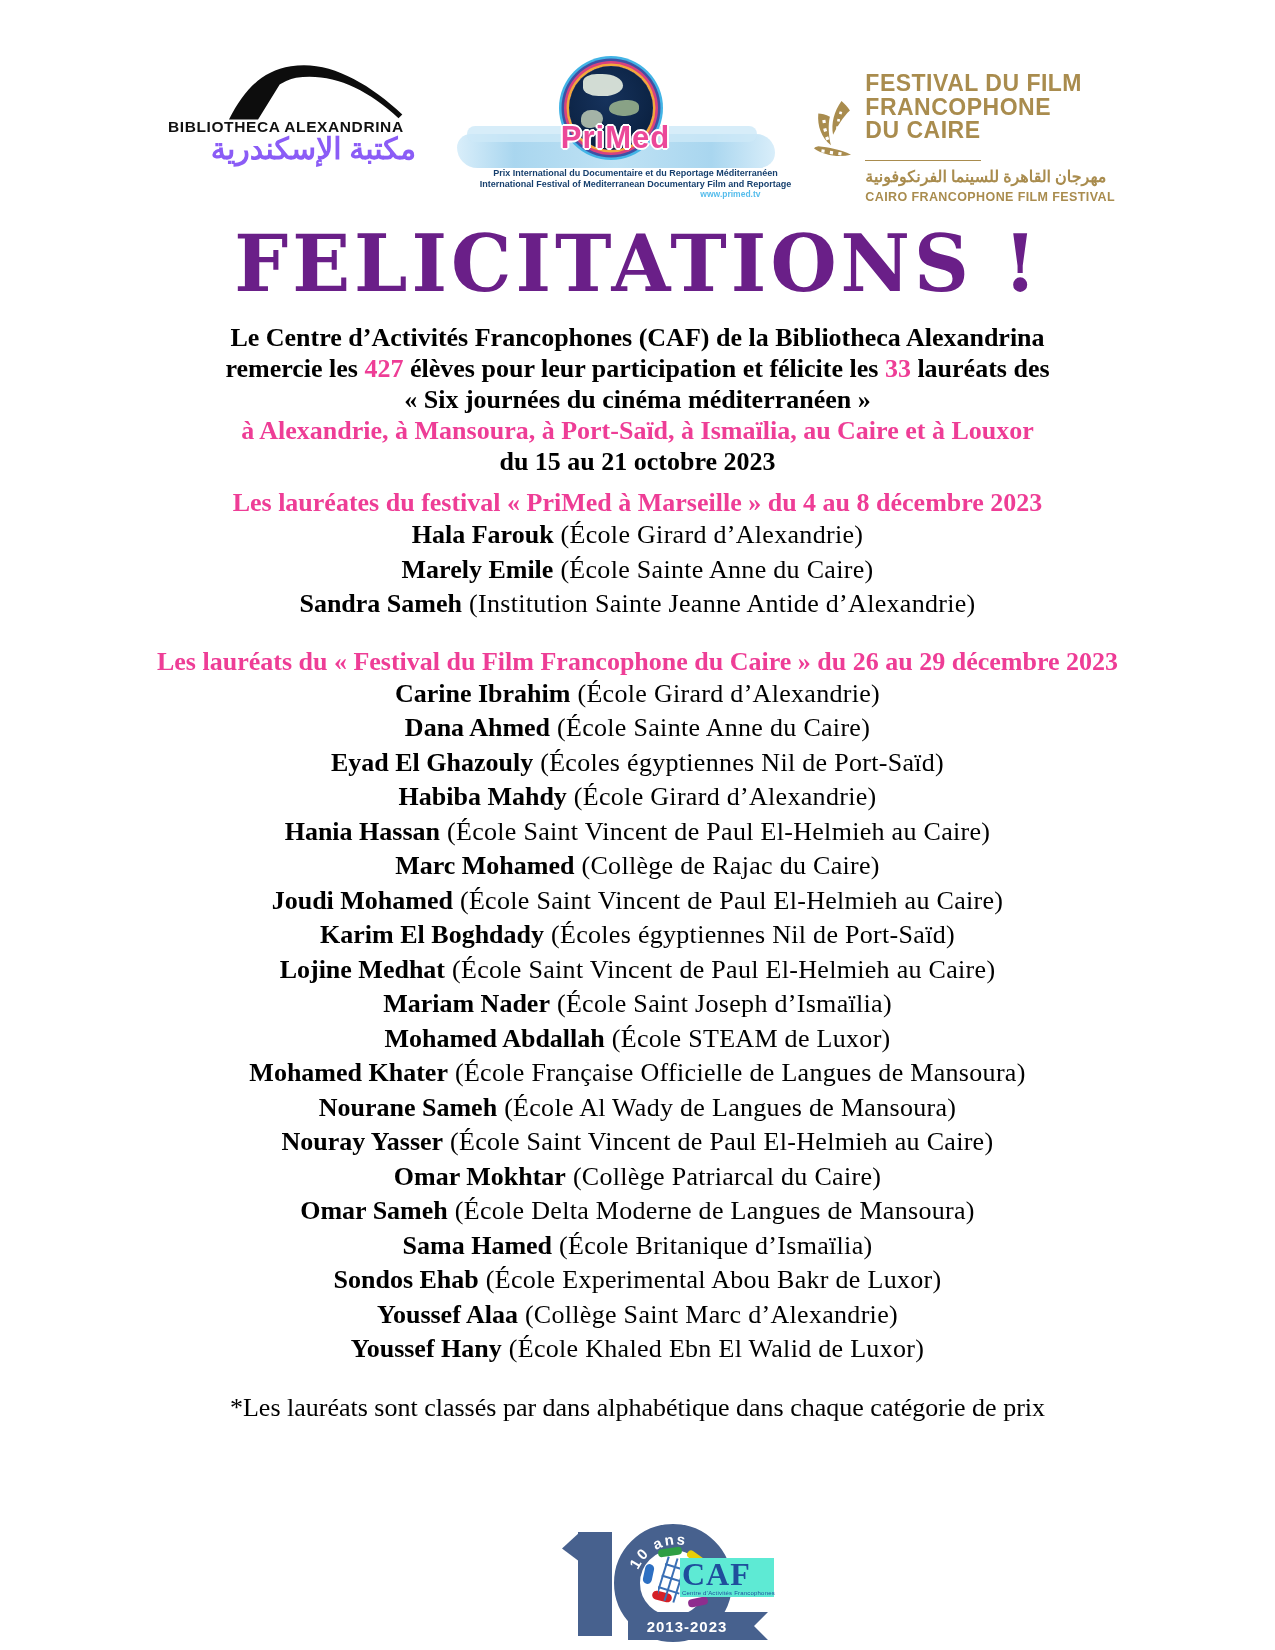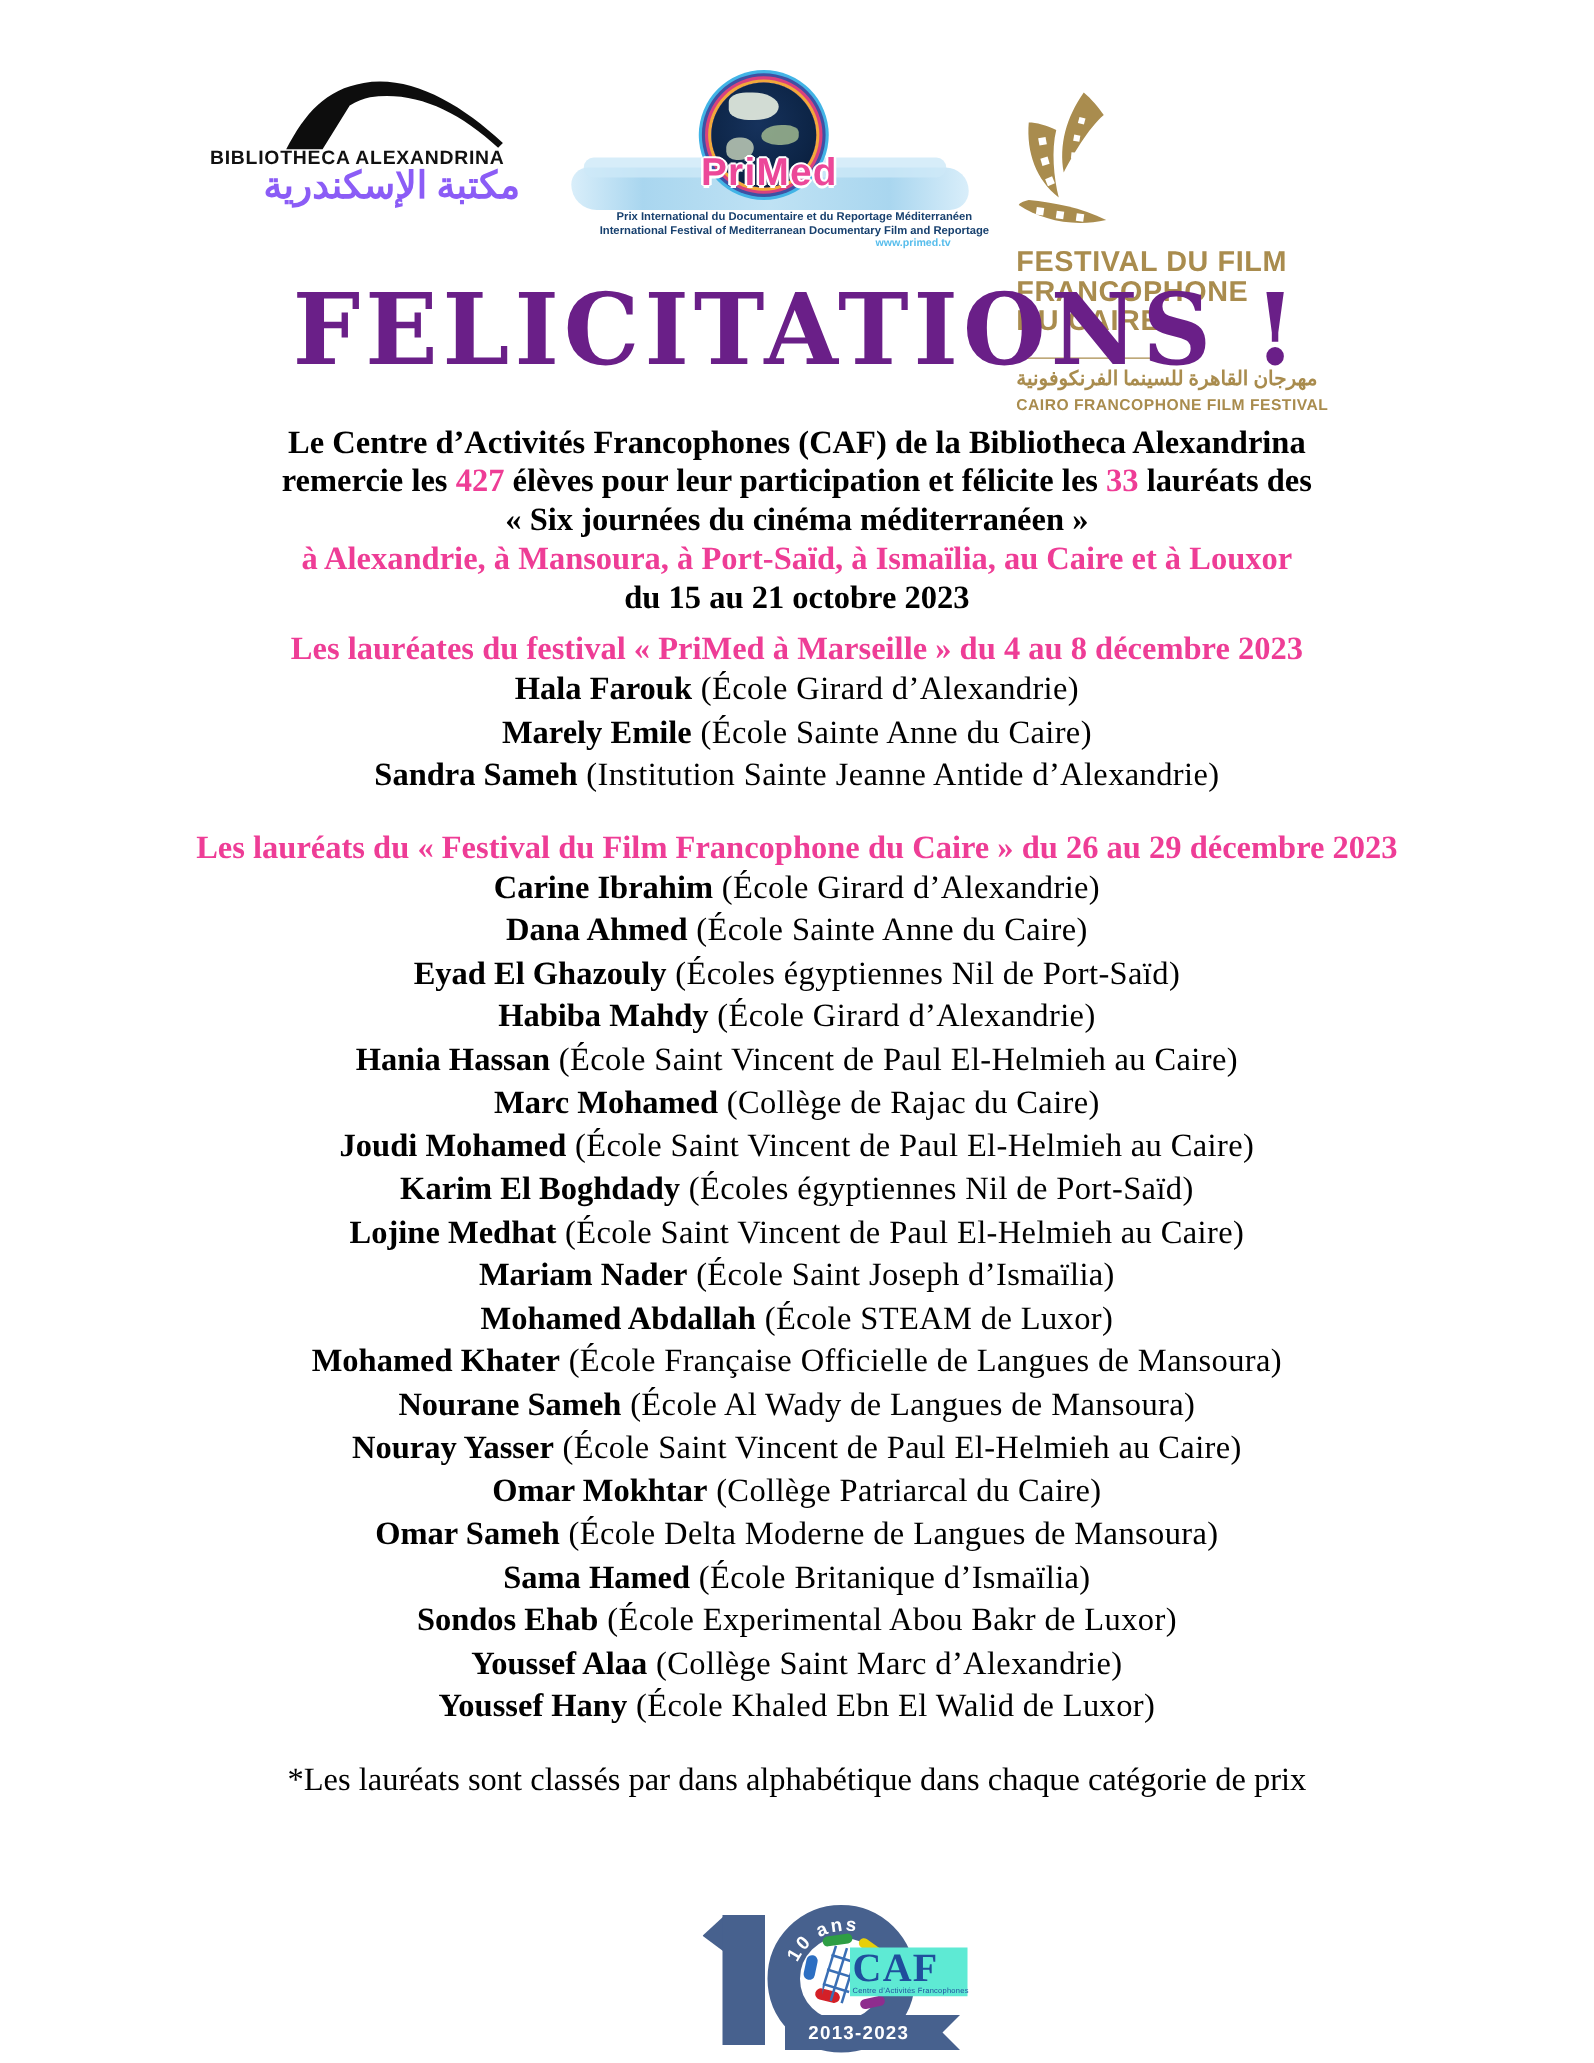--- a/index.html
+++ b/index.html
@@ -61,21 +61,21 @@
     font-family:"Liberation Sans", sans-serif;font-weight:bold;
     font-size:9px;line-height:10.5px;color:#17406e;white-space:nowrap;margin-left:20px;
   }
   .pm-url{
     position:absolute;right:14px;top:127px;
     font-family:"Liberation Sans", sans-serif;font-weight:bold;
     font-size:8.5px;color:#56bdec;
   }
 
   
-  .logo-cffc{width:302px;display:flex;gap:8px;margin-top:12px;flex-direction:column;}
+  .logo-cffc{width:302px;display:flex;gap:8px;margin-top:12px;}
   .cffc-text{flex:1;}
   .cffc-fr{
     font-family:"Liberation Sans", sans-serif;font-weight:bold;
     font-size:23px;line-height:23.5px;color:#a98c4e;letter-spacing:0.5px;white-space:nowrap;
   }
   .cffc-underline{display:inline-block;border-bottom:1.5px solid #a98c4e;padding-bottom:17px;}
   .cffc-ar{
     font-size:16px;font-weight:bold;color:#a98c4e;margin-top:6px;white-space:nowrap;
   }
   .cffc-en{
@@ -86,21 +86,21 @@
   
   .title{
     margin-top:18px;text-align:center;
     font-family:"DejaVu Serif", serif;font-weight:bold;
     font-size:76px;line-height:88px;color:#6a1f88;letter-spacing:4px;
     transform:scaleY(1.04);white-space:nowrap;
   }
 
   
   .intro{
-    margin-top:30px;text-align:center;
+    margin-top:14px;text-align:center;
     font-size:26px;line-height:31px;font-weight:bold;color:#000;font-family:Liberation Serif, serif;
   }
   .pink{color:#ee3d96;}
 
   
   .section{text-align:center;}
   .section-heading{
     font-size:26px;line-height:31px;font-weight:bold;color:#ee3d96;white-space:nowrap;
   }
   .laureate-row{font-size:26px;line-height:34.5px;color:#000;}

